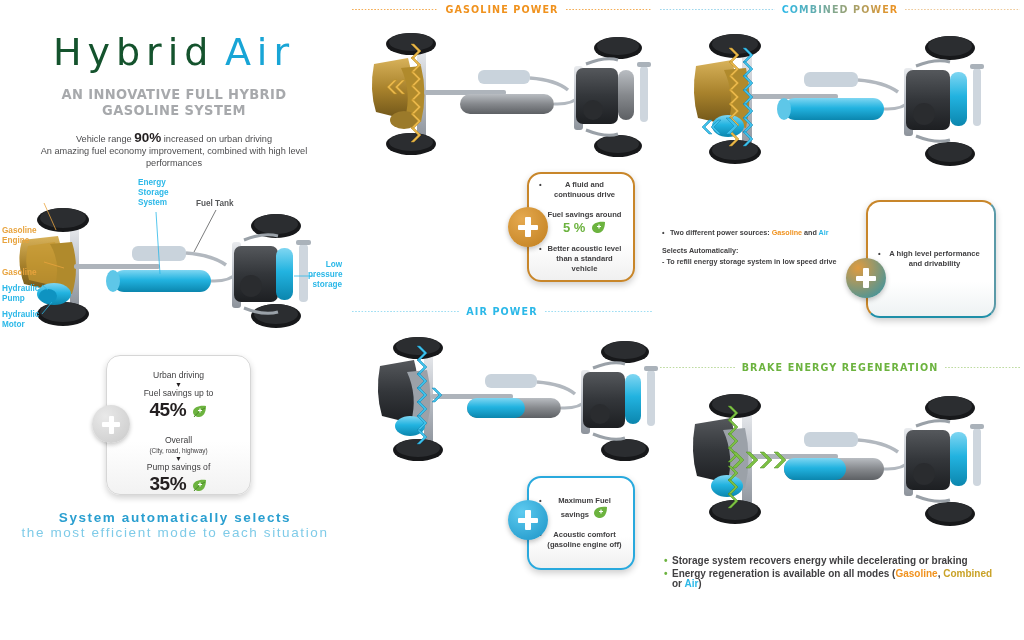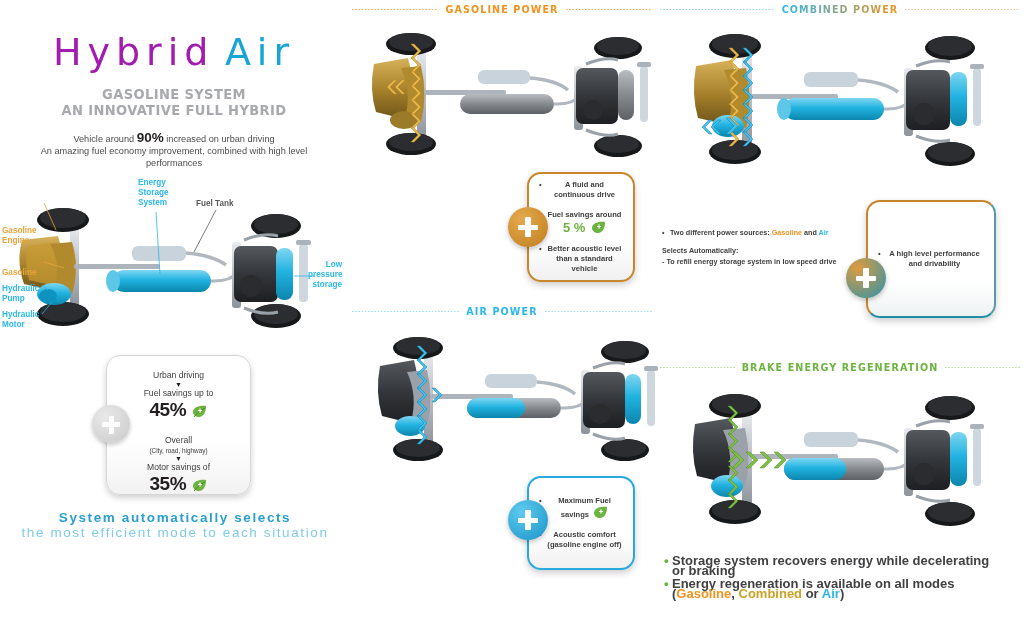--- a/index.html
+++ b/index.html
@@ -9,21 +9,21 @@
     font-family: "Liberation Sans", sans-serif;
     overflow: hidden;
   }
   #canvas { position: relative; width: 1024px; height: 640px; background: #fff; }
 
   
   #left-panel { position: absolute; left: 0; top: 0; width: 348px; height: 640px; }
 
   .title-row { position: absolute; left: 0; top: 30px; width: 348px; text-align: center;
     font-weight: 300; letter-spacing: 6px; white-space: nowrap; }
-  .title-hybrid { font-size: 38px; color: #a21caf; font-family: "DejaVu Sans", sans-serif; font-weight: 400; }
+  .title-hybrid { font-size: 38px; color: #14532d; font-family: "DejaVu Sans", sans-serif; font-weight: 400; }
   .title-air { font-size: 38px; color: #18a5d6; font-family: "DejaVu Sans", sans-serif; font-weight: 400; }
 
   .subtitle { position: absolute; left: 24px; top: 86px; width: 300px; text-align: center;
     color: #a7a9ac; font-weight: bold; font-size: 14.5px; line-height: 16px;
     letter-spacing: 0.4px; font-family: "DejaVu Sans Condensed","Liberation Sans", sans-serif; }
 
   .lead { position: absolute; left: 14px; top: 132px; width: 320px; text-align: center;
     color: #4d4d4f; font-size: 9.2px; line-height: 12px; }
   .lead b { font-size: 13.5px; color: #231f20; }
 
@@ -93,42 +93,42 @@
   .rplus:before, .rplus:after { content:""; position:absolute; background:#fff; border-radius:1px; }
   .rplus:before { left:10px; top:17.5px; width:20px; height:5.5px; }
   .rplus:after  { left:17.2px; top:10px; width:5.5px; height:20px; }
 
   
   .diagram { position: absolute; }
   .diagram svg { display: block; }
 
   .brake-notes { position: absolute; }
   .brake-notes .row { position: relative; padding-left: 8px; margin-bottom: 3px;
-    font-size: 13px; line-height: 10px; color: #414042; font-weight: bold; }
+    font-size: 10px; line-height: 10px; color: #414042; font-weight: bold; }
   .brake-notes .row:before { content: "•"; position: absolute; left: 0; top: -0.5px; color: #6cb33f; }
 </style>
 </head>
 <body>
 
 <div id="canvas">
 
   <div id="left-panel">
 
     <div class="title-row">
       <span class="title-hybrid">Hybrid</span>
       <span class="title-air">Air</span>
     </div>
 
     <div class="subtitle">
+      <div>AN INNOVATIVE FULL HYBRID</div>
       <div>GASOLINE SYSTEM</div>
-      <div>AN INNOVATIVE FULL HYBRID</div>
     </div>
 
     <div class="lead">
-      <div><span>Vehicle around </span><b>90%</b><span> increased on urban driving</span></div>
+      <div><span>Vehicle range </span><b>90%</b><span> increased on urban driving</span></div>
       <div>An amazing fuel economy improvement, combined with high level performances</div>
     </div>
 
     <div id="hero-diagram">
       <svg width="330" height="150" viewBox="0 0 330 150">
         <defs>
           <linearGradient id="mtlA" x1="0" y1="0" x2="0" y2="1">
             <stop offset="0" stop-color="#e9ebee"></stop>
               <stop offset=".5" stop-color="#b9bec6"></stop>
               <stop offset="1" stop-color="#8d939b"></stop>
@@ -233,21 +233,21 @@
                 <path d="M2 12C5 8 9 5 13 3" stroke="#4d8a2c" stroke-width="1" fill="none"></path>
                 <path d="M6 5.5h4M8 3.5v4" stroke="#fff" stroke-width="1.2"></path>
               </svg>
           </span>
         </div>
       </div>
       <div class="sv-block" style="margin-top:14px;">
         <div class="sv-small">Overall</div>
         <div class="sv-tiny">(City, road, highway)</div>
         <div class="sv-arrow">▼</div>
-        <div class="sv-small">Motor savings of</div>
+        <div class="sv-small">Pump savings of</div>
         <div>
           <span class="sv-big">35%</span>
           <span class="leaf">
             <svg width="15" height="13" viewBox="0 0 15 13">
                 <path d="M14 1C8 0 1 2 1 7c0 3 3 5 6 5 4 0 7-4 7-11z" fill="#6cb33f"></path>
                 <path d="M2 12C5 8 9 5 13 3" stroke="#4d8a2c" stroke-width="1" fill="none"></path>
                 <path d="M6 5.5h4M8 3.5v4" stroke="#fff" stroke-width="1.2"></path>
               </svg>
           </span>
         </div>

